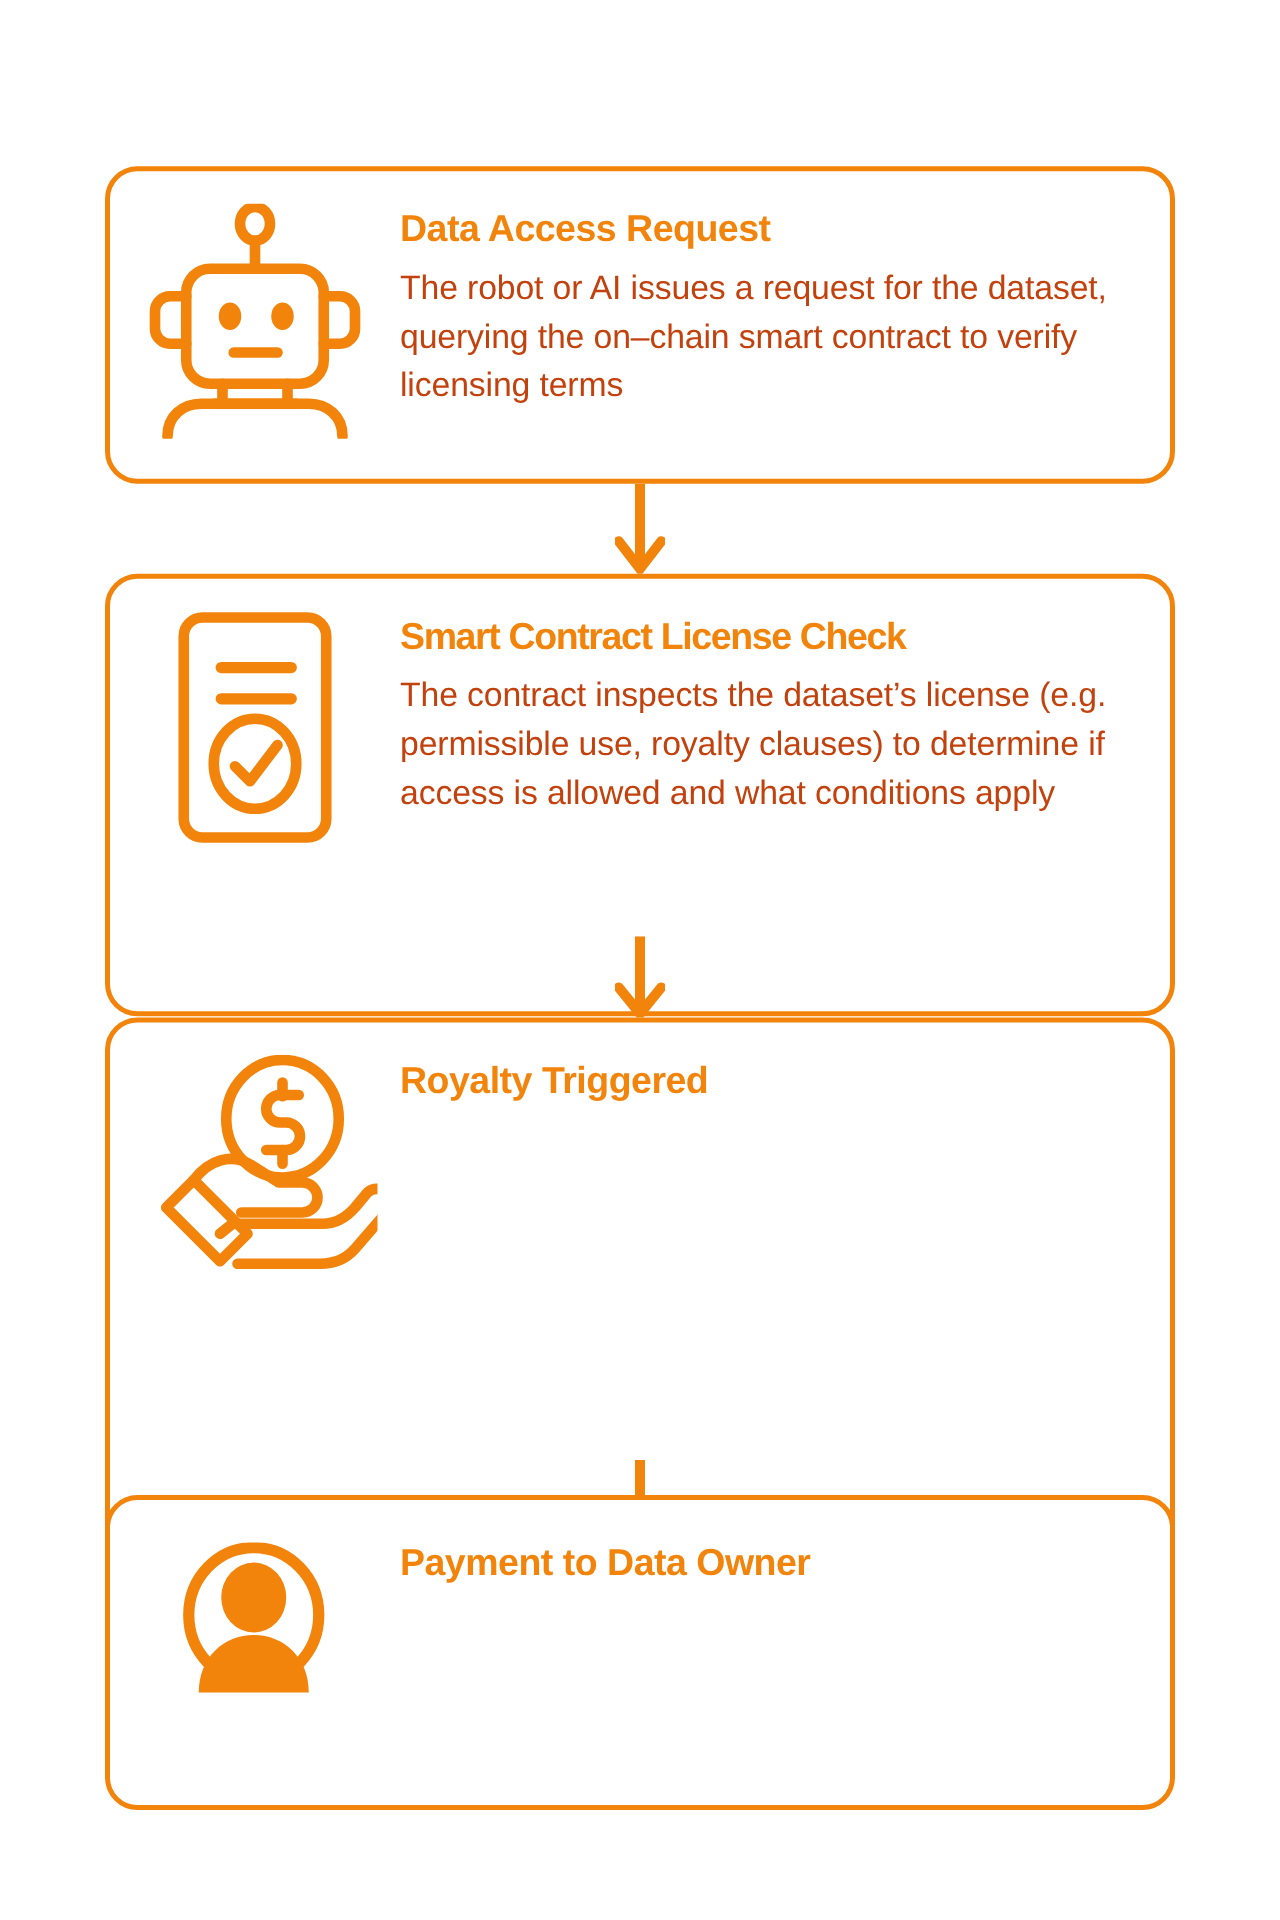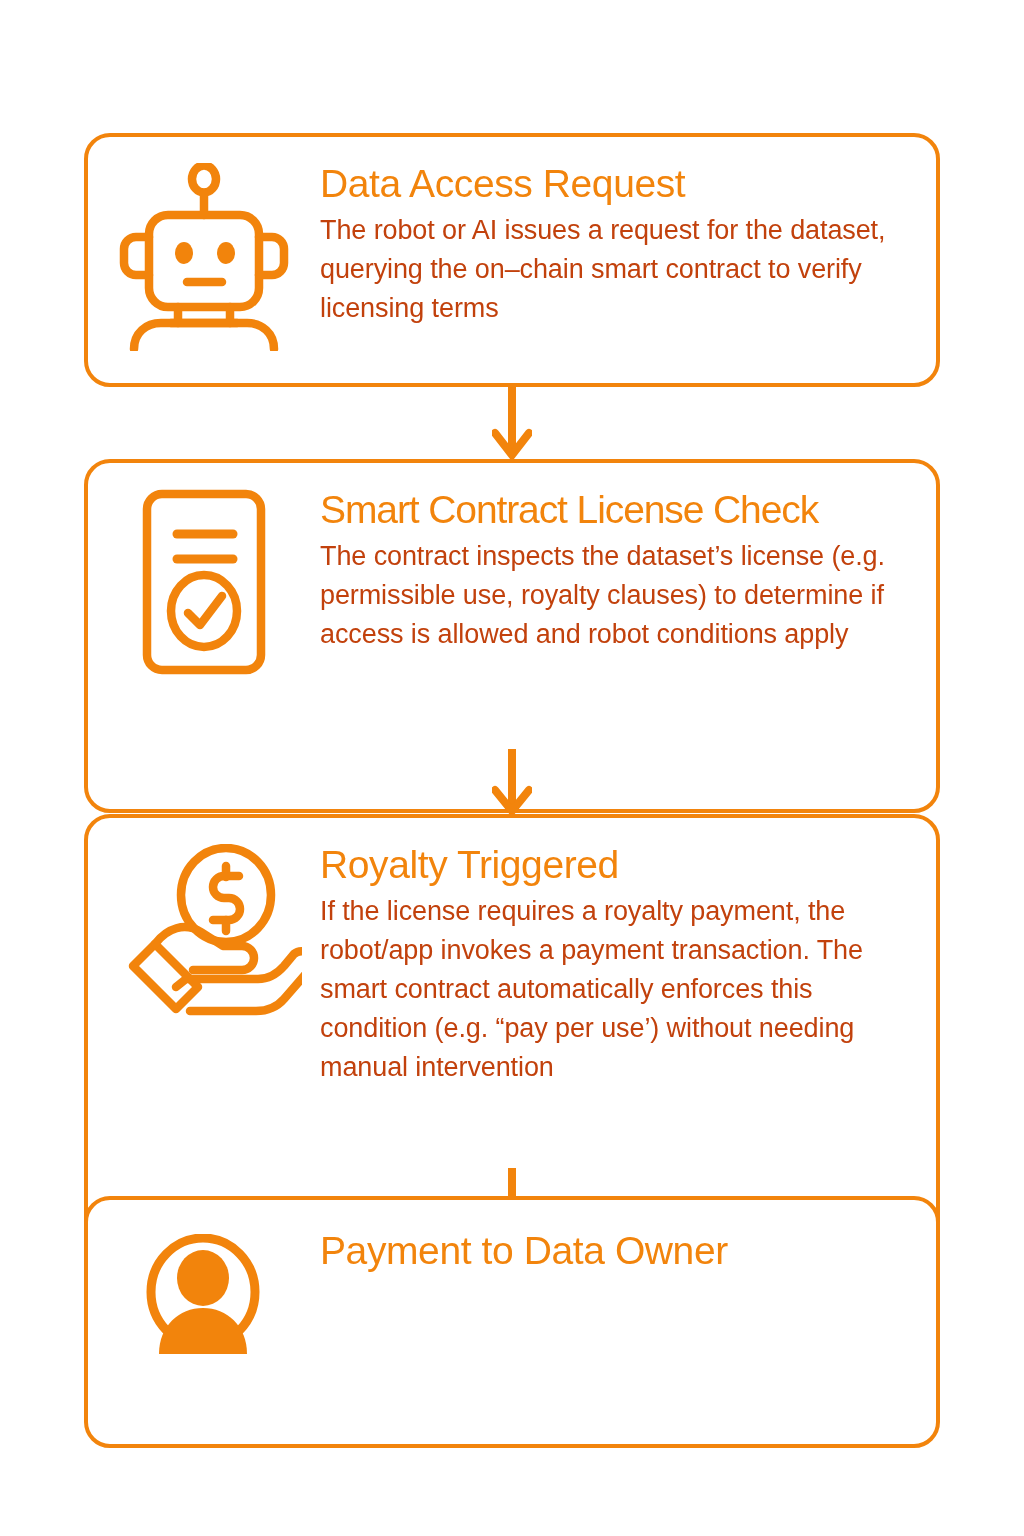--- a/index.html
+++ b/index.html
@@ -58,22 +58,22 @@
   
   .text-col {
     flex: 1 1 auto;
     padding-top: 28px;
     min-width: 0;
   }
   .card-4 .text-col { padding-top: 32px; }
 
   .card-title {
     color: #F2840C;
-    font-size: 39px;
-    font-weight: normal;
+    font-size: 30px;
+    font-weight: bold;
     line-height: 38px;
     letter-spacing: -0.4px;
     margin: 0 0 8px 0;
     white-space: nowrap;
   }
   .card-2 .card-title {
     letter-spacing: -1.1px;
   }
 
   .card-body {
@@ -154,21 +154,21 @@
         <line x1="48" y1="45" x2="104" y2="45" stroke-width="9"></line>
         <line x1="48" y1="70" x2="104" y2="70" stroke-width="9"></line>
 
         <ellipse cx="75" cy="122" rx="33" ry="36"></ellipse>
 
         <polyline points="59,124 71,136 93,107"></polyline>
       </svg>
     </div>
     <div class="text-col">
       <p class="card-title">Smart Contract License Check</p>
-      <p class="card-body">The contract inspects the dataset’s license (e.g. permissible use, royalty clauses) to determine if access is allowed and robot conditions apply</p>
+      <p class="card-body">The contract inspects the dataset’s license (e.g. permissible use, royalty clauses) to determine if access is allowed and what conditions apply</p>
     </div>
   </div>
 
   <div class="connector conn-2">
     <svg width="40" height="65" viewBox="0 0 40 65" fill="none" stroke="#F2840C" stroke-width="8" stroke-linecap="butt" stroke-linejoin="miter">
       <line x1="20" y1="0" x2="20" y2="62"></line>
       <polyline points="3,41 20,62 37,41" stroke-linecap="round"></polyline>
     </svg>
   </div>
 
@@ -184,21 +184,20 @@
 
         <path d="M27 122 l22 -22 l43 43 l-22 22 z"></path>
 
         <path d="M49 100 c12 -16 30 -22 46 -12 l22 14 h19 a12 12 0 0 1 0 24 h-49"></path>
 
         <path d="M70 143 l10 -8 h72 c10 0 19 -5 26 -13 l10 -12 a11 11 0 0 1 16 15 l-26 30 c-7 8 -17 12 -28 12 H84"></path>
       </svg>
     </div>
     <div class="text-col">
       <p class="card-title">Royalty Triggered</p>
-      <p class="card-body">If the license requires a royalty payment, the robot/app invokes a payment transaction. The smart contract automatically enforces this condition (e.g. “pay per use’) without needing manual intervention</p>
     </div>
   </div>
 
   <div class="connector conn-3">
     <svg width="40" height="80" viewBox="0 0 40 80" fill="none" stroke="#F2840C" stroke-width="8" stroke-linecap="butt" stroke-linejoin="miter">
       <line x1="20" y1="0" x2="20" y2="77"></line>
       <polyline points="3,55 20,77 37,55" stroke-linecap="round"></polyline>
     </svg>
   </div>
 

